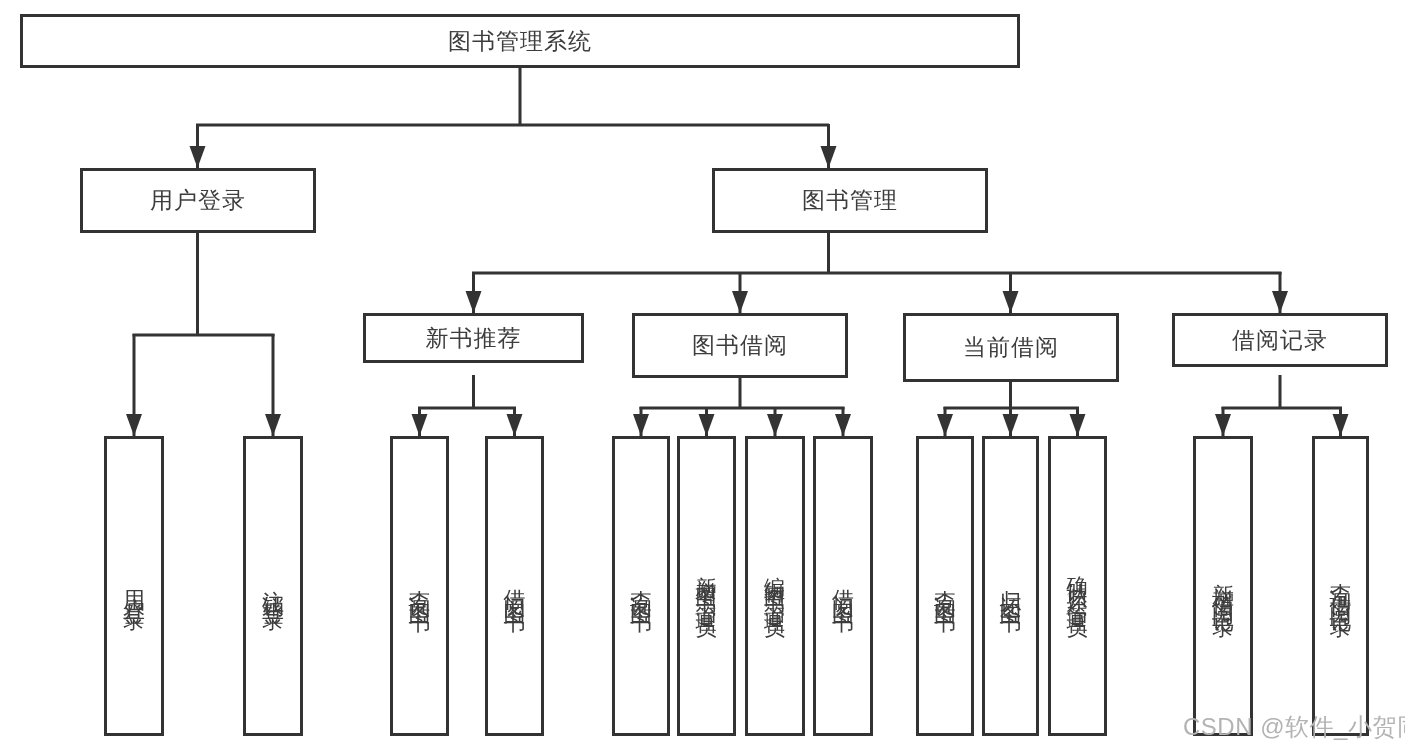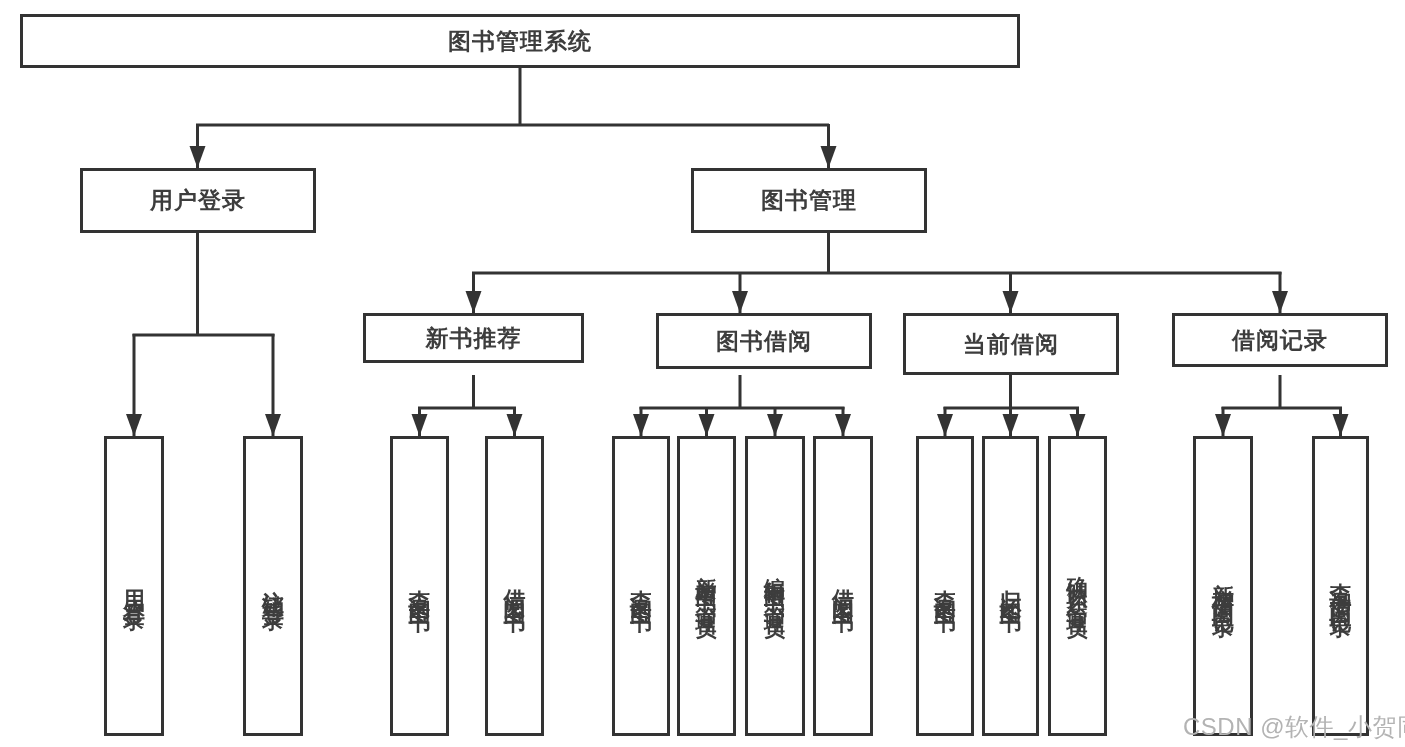--- a/index.html
+++ b/index.html
@@ -24,21 +24,20 @@
   }
   .node {
     position: absolute;
     box-sizing: border-box;
     border: 3px solid #333333;
     background: #ffffff;
     color: #3d3d3d;
     display: flex;
     align-items: center;
     justify-content: center;
-    font-weight: bold;
   }
   .h-node {
     font-size: 23px;
     letter-spacing: 1px;
     white-space: nowrap;
   }
   .v-node {
     writing-mode: vertical-lr;
     text-orientation: mixed;
     font-size: 22px;
@@ -103,25 +102,25 @@
 
       <path d="M1280,375 V408 M1221.5,408 H1342"></path>
       <line x1="1223" y1="407" x2="1223" y2="436" marker-end="url(#arrow)"></line>
       <line x1="1340.5" y1="407" x2="1340.5" y2="436" marker-end="url(#arrow)"></line>
     </g>
   </svg>
 
   <div class="node h-node" style="left:20px; top:14px; width:1000px; height:54px;">图书管理系统</div>
 
   <div class="node h-node" style="left:80px; top:168px; width:236px; height:65px;">用户登录</div>
-  <div class="node h-node" style="left:691px; top:168px; width:236px; height:65px;">图书管理</div>
+  <div class="node h-node" style="left:712px; top:168px; width:276px; height:65px;">图书管理</div>
 
   <div class="node h-node" style="left:363px; top:313px; width:221px; height:50px;">新书推荐</div>
-  <div class="node h-node" style="left:632px; top:313px; width:216px; height:56px;margin-left:24px;">图书借阅</div>
-  <div class="node h-node" style="left:903px; top:313px; width:216px; height:62px;">当前借阅</div>
+  <div class="node h-node" style="left:632px; top:313px; width:216px; height:65px;">图书借阅</div>
+  <div class="node h-node" style="left:903px; top:313px; width:216px; height:69px;">当前借阅</div>
   <div class="node h-node" style="left:1172px; top:313px; width:216px; height:54px;">借阅记录</div>
 
   <div class="node v-node" style="left:104px; top:436px; width:60px; height:300px;">用户登录</div>
   <div class="node v-node" style="left:243px; top:436px; width:60px; height:300px;">注销登录</div>
 
   <div class="node v-node" style="left:390px; top:436px; width:59px; height:300px;">查询图书</div>
   <div class="node v-node" style="left:485px; top:436px; width:59px; height:300px;">借阅图书</div>
 
   <div class="node v-node" style="left:612px; top:436px; width:58px; height:300px;">查询图书</div>
   <div class="node v-node long" style="left:677px; top:436px; width:59px; height:300px;">新增图书（管理员）</div>

